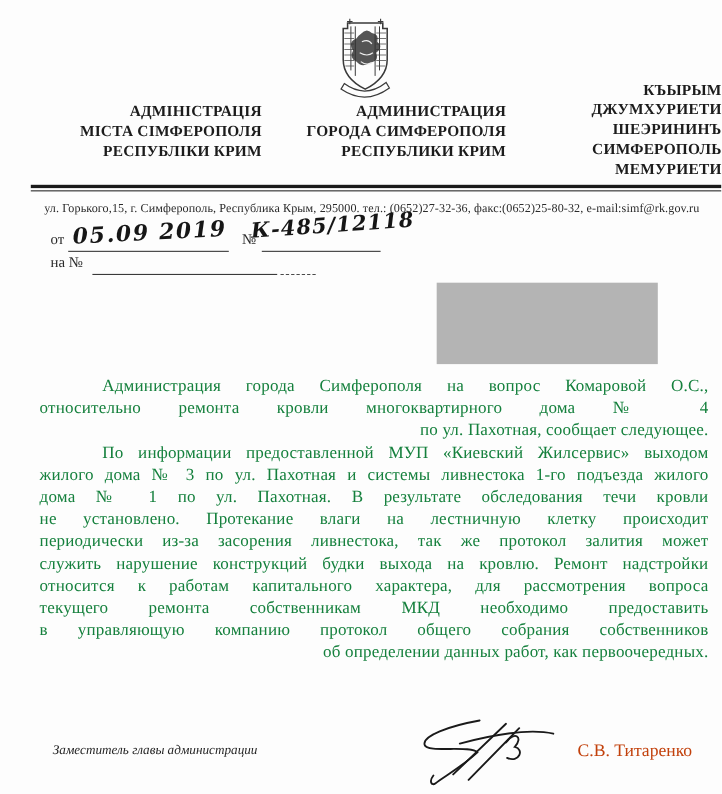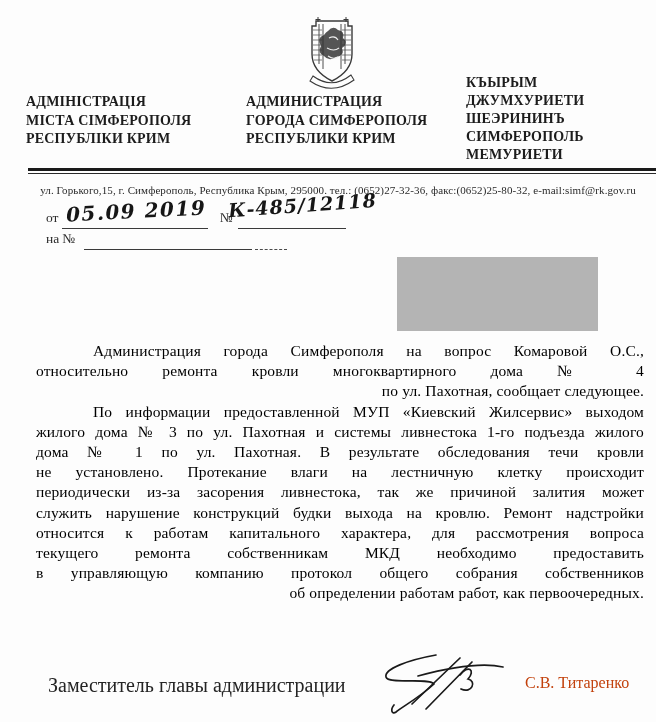--- a/index.html
+++ b/index.html
@@ -7,46 +7,46 @@
     position:relative;
     width:656px;height:722px;
     background:#fdfdfd;
     font-family:"Liberation Serif","DejaVu Serif",serif;
     color:#222;
     overflow:hidden;
   }
   
   .emblem{position:absolute;left:301px;top:14px;width:62px;height:82px;}
   .org{position:absolute;font-weight:bold;font-size:14px;line-height:18.5px;
-       text-align:left;color:#1c1c1c;letter-spacing:.2px;}
+       text-align:right;color:#1c1c1c;letter-spacing:.2px;}
   .org-uk{left:26px;top:93px;width:212px;}
   .org-ru{left:246px;top:93px;width:214px;}
   .org-crh{left:466px;top:74px;width:190px;line-height:18px;}
   .rule{position:absolute;left:28px;top:168px;width:628px;height:2px;
         border-top:3px solid #1a1a1a;border-bottom:1px solid #2a2a2a;}
   .contact{position:absolute;left:22px;top:184px;width:632px;
            font-size:11px;text-align:center;color:#2a2a2a;letter-spacing:.1px;}
   
   .ref-label{position:absolute;font-size:13.5px;color:#2a2a2a;}
   .uline{position:absolute;border-bottom:1.4px solid #3a3a3a;height:18px;}
   .uline-dash{position:absolute;border-bottom:1.4px dashed #4a4a4a;height:18px;}
   .hand{position:absolute;font-family:"DejaVu Serif",serif;font-style:italic;
         font-weight:600;color:#161616;white-space:nowrap;}
   .hand-date{left:66px;top:199px;font-size:20px;transform:rotate(-3deg);letter-spacing:1.5px;}
   .hand-num{left:228px;top:194px;font-size:19px;transform:rotate(-4deg);letter-spacing:1px;}
   
   .redaction{position:absolute;left:397px;top:257px;width:201px;height:74px;background:#b4b4b4;}
   
   .bodytext{position:absolute;left:36px;top:341px;width:608px;
-            font-size:15.5px;line-height:20.2px;color:#000000;letter-spacing:.15px;}
+            font-size:15.5px;line-height:20.2px;color:#15803d;letter-spacing:.15px;}
   .ln{text-align:justify;text-align-last:justify;}
   .ln-end{text-align:right;}
   .ln-first{text-indent:57px;}
   
-  .signer-title{position:absolute;left:48px;top:674px;font-size:20px;color:#242424;}
+  .signer-title{position:absolute;left:48px;top:674px;font-size:12px;color:#242424;font-style:italic;}
   .signer-name{position:absolute;left:525px;top:674px;font-size:16px;color:#c2410c;}
   .sig{position:absolute;left:376px;top:641px;width:130px;height:80px;}
 </style>
 </head>
 <body>
 
 <div class="page">
 
   <svg class="emblem" viewBox="0 0 62 82">
     <g fill="none" stroke="#3a3a3a" stroke-width="1.4">
@@ -104,26 +104,26 @@
 
   <div class="bodytext">
     <div class="ln ln-first">Администрация города Симферополя на вопрос Комаровой О.С.,</div>
     <div class="ln">относительно ремонта кровли многоквартирного дома № 4</div>
     <div class="ln-end">по ул. Пахотная, сообщает следующее.</div>
 
     <div class="ln ln-first">По информации предоставленной МУП «Киевский Жилсервис» выходом</div>
     <div class="ln">жилого дома № 3 по ул. Пахотная и системы ливнестока 1-го подъезда жилого</div>
     <div class="ln">дома № 1 по ул. Пахотная. В результате обследования течи кровли</div>
     <div class="ln">не установлено. Протекание влаги на лестничную клетку происходит</div>
-    <div class="ln">периодически из-за засорения ливнестока, так же причиной залития может</div>
+    <div class="ln">периодически из-за засорения ливнестока, так же протокол залития может</div>
     <div class="ln">служить нарушение конструкций будки выхода на кровлю. Ремонт надстройки</div>
     <div class="ln">относится к работам капитального характера, для рассмотрения вопроса</div>
     <div class="ln">текущего ремонта собственникам МКД необходимо предоставить</div>
     <div class="ln">в управляющую компанию протокол общего собрания собственников</div>
-    <div class="ln-end">об определении работам работ, как первоочередных.</div>
+    <div class="ln-end">об определении данных работ, как первоочередных.</div>
   </div>
 
   <div class="signer-title">Заместитель главы администрации</div>
 
   <svg class="sig" viewBox="0 0 130 80">
     <g fill="none" stroke="#1a1a1a" stroke-width="1.7" stroke-linecap="round">
       <path d="M60,14 C32,19 8,28 10,36 C12,44 52,36 58,43 C44,56 26,66 20,71 C16,74 14,69 18,64"></path>
       <path d="M36,63 L84,17"></path>
       <path d="M50,68 L96,21"></path>
       <path d="M84,34 C92,23 100,29 92,38 C101,40 96,53 85,48"></path>

